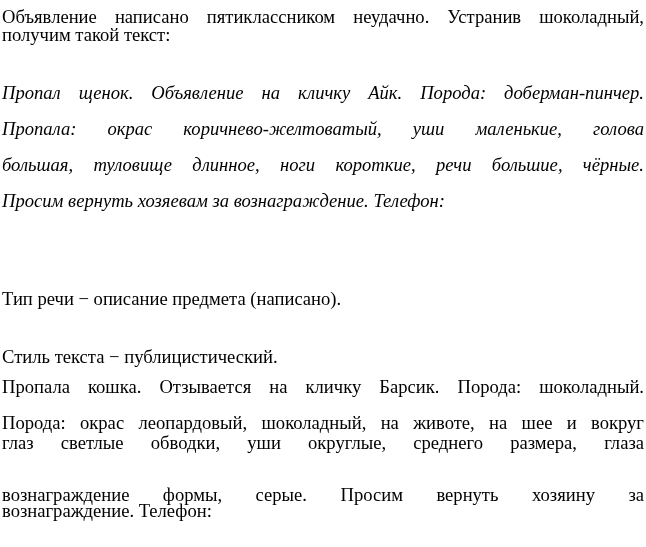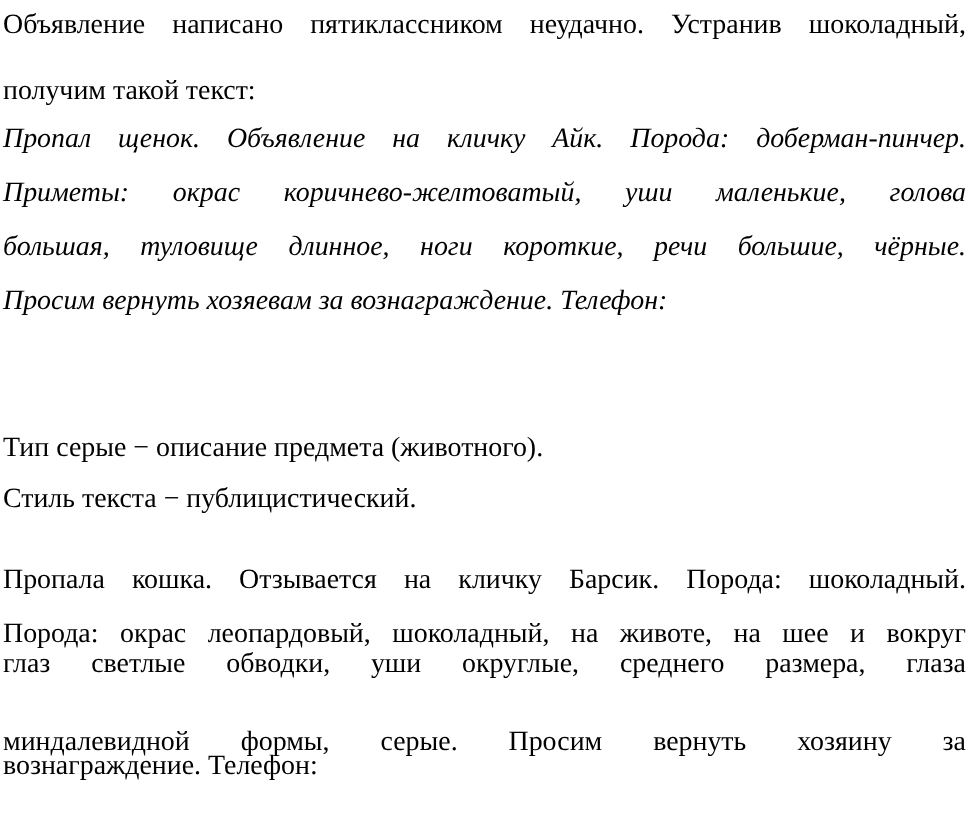--- a/index.html
+++ b/index.html
@@ -42,35 +42,35 @@
       font-style: italic;
     }
   </style>
 </head>
 <body>
 
 <div>
 
   <div>
     <div class="just" style="top:6px;"><span class="inner">Объявление написано пятиклассником неудачно. Устранив шоколадный,</span></div>
-    <div class="line" style="top:50px;">получим такой текст:</div>
+    <div class="line" style="top:24px;">получим такой текст:</div>
   </div>
 
   <div class="italic">
     <div class="just italic" style="top:82px;"><span class="inner">Пропал щенок. Объявление на кличку Айк. Порода: доберман-пинчер.</span></div>
-    <div class="just italic" style="top:118px;"><span class="inner">Приметы: окрас коричнево-желтоватый, уши маленькие, голова</span></div>
+    <div class="just italic" style="top:118px;"><span class="inner">Пропала: окрас коричнево-желтоватый, уши маленькие, голова</span></div>
     <div class="just italic" style="top:154px;"><span class="inner">большая, туловище длинное, ноги короткие, речи большие, чёрные.</span></div>
     <div class="line italic" style="top:190px;">Просим вернуть хозяевам за вознаграждение. Телефон:</div>
   </div>
 
-  <div class="line" style="top:288px;">Тип серые − описание предмета (животного).</div>
+  <div class="line" style="top:288px;">Тип речи − описание предмета (написано).</div>
 
-  <div class="line" style="top:322px;">Стиль текста − публицистический.</div>
+  <div class="line" style="top:346px;">Стиль текста − публицистический.</div>
 
   <div>
     <div class="just" style="top:376px;"><span class="inner">Пропала кошка. Отзывается на кличку Барсик. Порода: шоколадный.</span></div>
     <div class="just" style="top:412px;"><span class="inner">Порода: окрас леопардовый, шоколадный, на животе, на шее и вокруг</span></div>
     <div class="just" style="top:432px;"><span class="inner">глаз светлые обводки, уши округлые, среднего размера, глаза</span></div>
-    <div class="just" style="top:484px;"><span class="inner">миндалевидной формы, серые. Просим вернуть хозяину за</span></div>
+    <div class="just" style="top:484px;"><span class="inner">вознаграждение формы, серые. Просим вернуть хозяину за</span></div>
     <div class="line" style="top:500px;">вознаграждение. Телефон:</div>
   </div>
 
 </div>
 
 </body></html>

